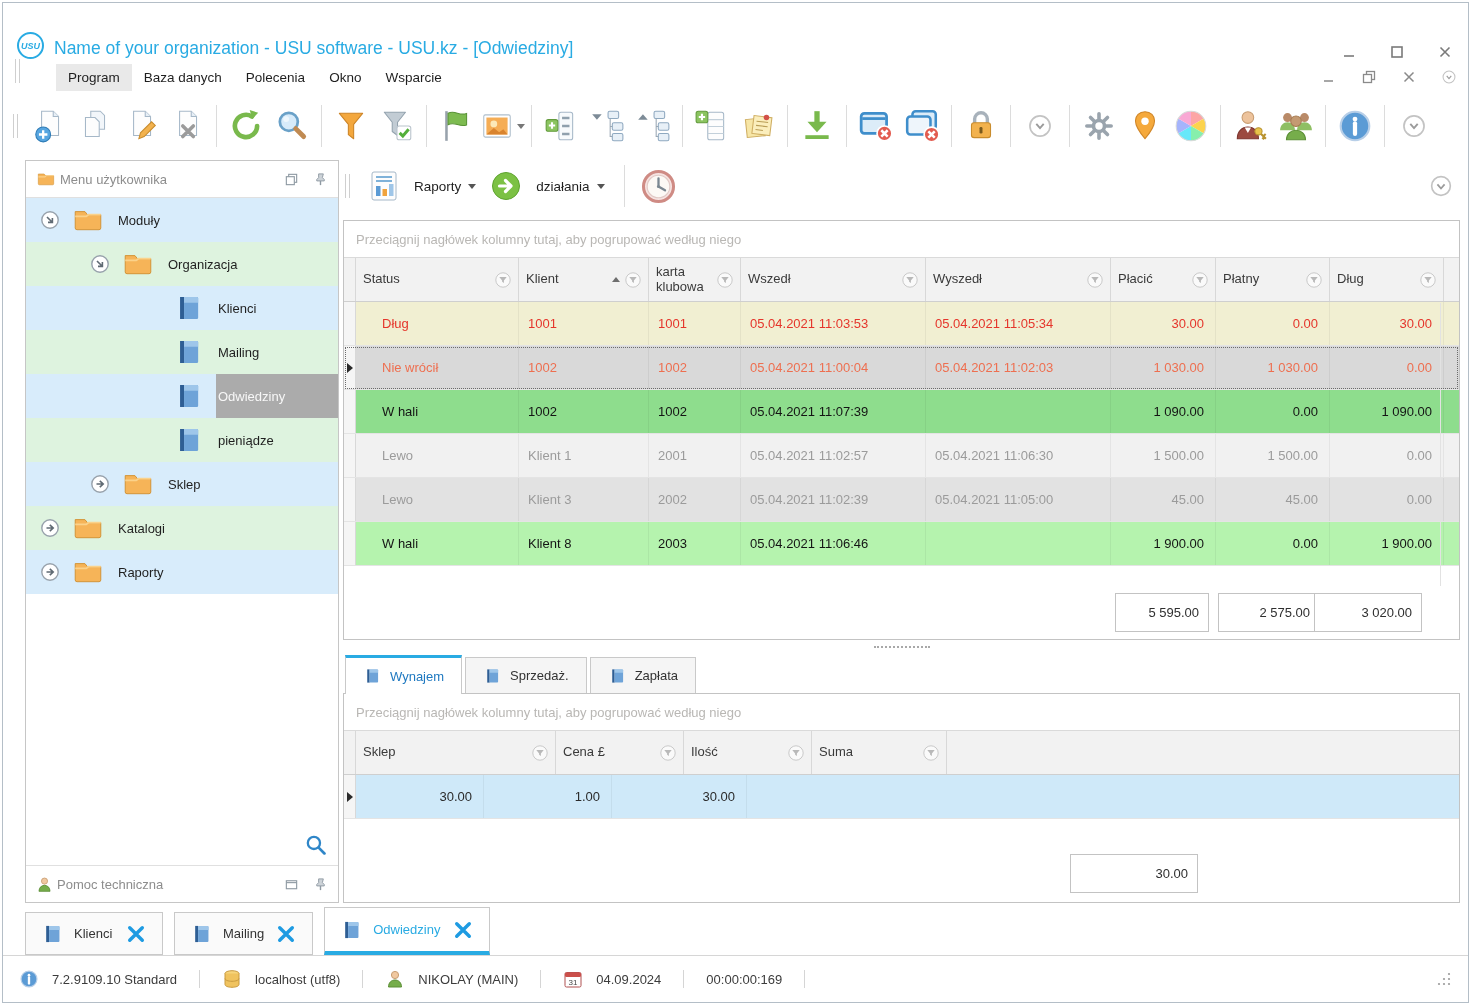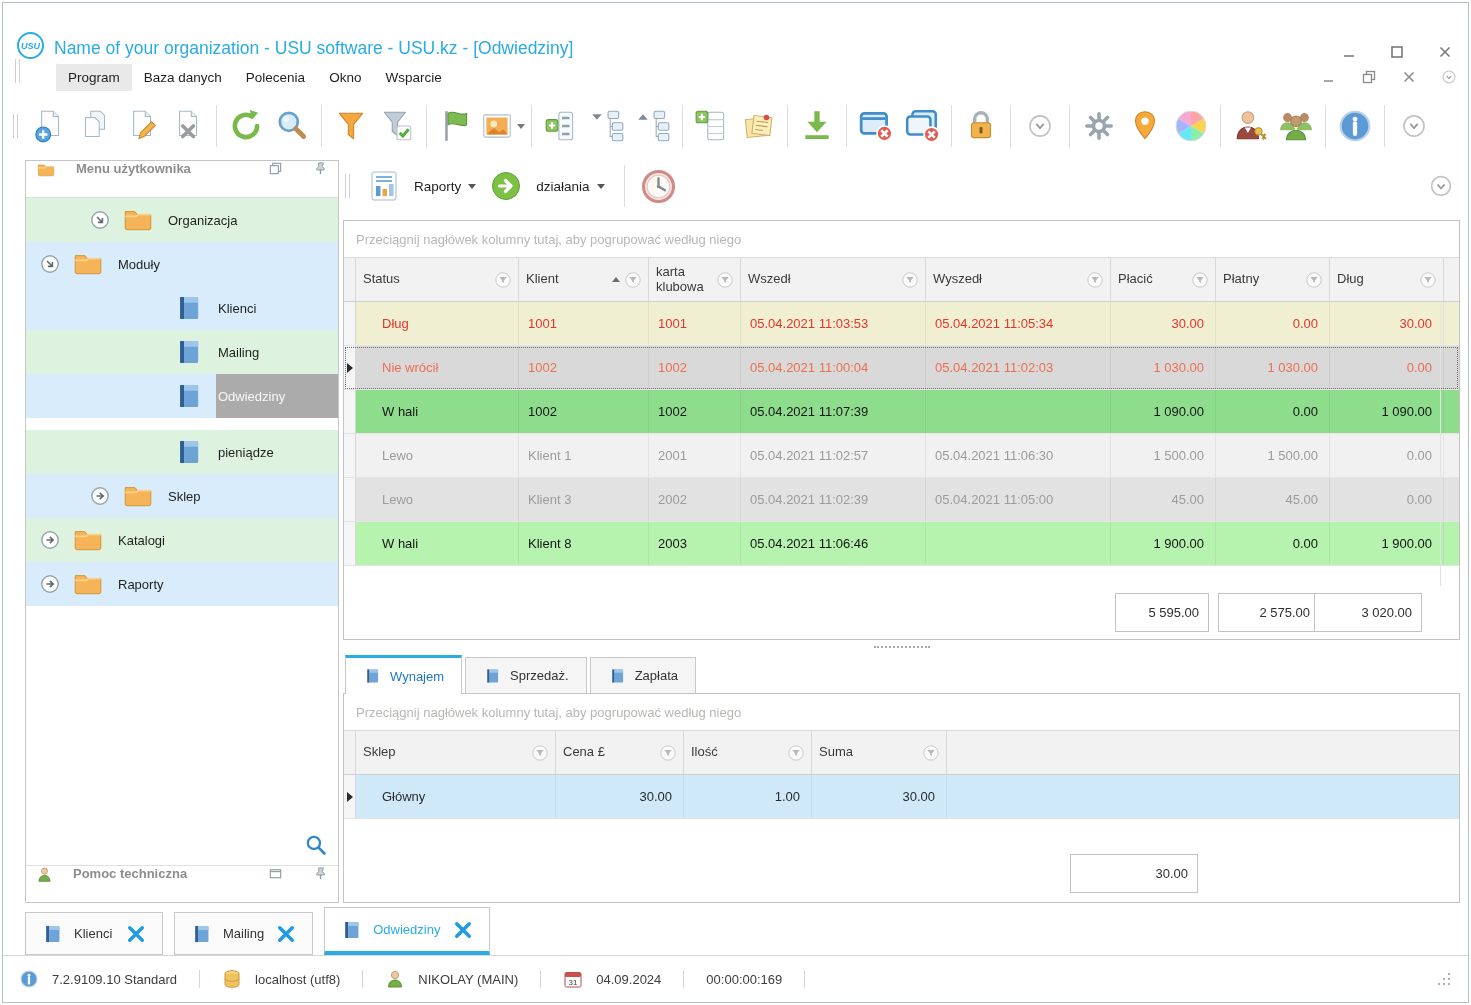--- a/index.html
+++ b/index.html
@@ -32,22 +32,22 @@
   .tb-btn{width:46px;height:50px;display:flex;align-items:center;justify-content:center;gap:2px;}
   .tb-btn .icon{width:36px;height:36px;}
   .tb-btn.small .icon{width:24px;height:24px;}
   .tb-sep{width:1px;height:42px;background:#dcdcdc;margin:0 6px;flex:none;}
   .caret{width:0;height:0;border-left:4px solid transparent;border-right:4px solid transparent;
     border-top:5px solid #555;display:inline-block;flex:none;}
 
   
   .body{flex:1;display:flex;padding:3px 8px 2px 22px;gap:4px;min-height:0;}
   .sidebar{width:314px;border:1px solid #c6c6c6;display:flex;flex-direction:column;background:#fff;flex:none;}
-  .side-head,.side-foot{height:37px;display:flex;align-items:flex-start;gap:20px;padding:0 10px;
-    color:#8d8d8d;font-weight:bold;flex:none;}
+  .side-head,.side-foot{height:37px;display:flex;align-items:center;gap:4px;padding:0 10px;
+    color:#8d8d8d;font-weight:normal;flex:none;}
   .side-head{border-bottom:1px solid #e0e0e0;}
   .side-foot{border-top:1px solid #e0e0e0;}
   .side-title{flex:1;}
   .sh-ic{width:15px;height:15px;margin-left:10px;}
   .tree-row{height:44px;display:flex;align-items:center;}
   .tone-blue{background:var(--tree-blue,#d8ecfb);}
   .tone-green{background:var(--tree-green,#def3df);}
   .tree-exp{width:20px;height:20px;margin-right:12px;}
   .tree-ico{width:32px;height:30px;margin-right:12px;}
   .tree-label-box{flex:1;height:100%;display:flex;align-items:center;padding-left:2px;}
@@ -479,54 +479,54 @@
             </svg>
           </span>
         <span class="sh-ic icon">
             <svg viewBox="0 0 16 16">
               <path d="M6 2h5l-1 4 2 2v1.5H4V8l2-2z" fill="#cdd3d8" stroke="#8f9aa3"></path>
               <path d="M8 9.5v4.5" stroke="#8f9aa3" stroke-width="1.5"></path>
             </svg>
           </span>
       </div>
       <div id="tree">
+          <div class="tree-row tone-blue" style="padding-left: 14px;">
+            <span class="icon tree-exp" style="width: 20px; height: 20px;">
+              <svg viewBox="0 0 20 20">
+                <circle cx="10" cy="10" r="8.2" fill="#fff" stroke="#98a2ac" stroke-width="1.4"></circle>
+                <path d="M7 7l5 5M12.4 8v4.4H8" fill="none" stroke="#5f6a73" stroke-width="1.6"></path>
+              </svg>
+            </span>
+            <span class="icon tree-ico" style="width: 32px; height: 30px;">
+              <svg viewBox="0 0 34 34">
+                <path d="M2.5 7.5h11l3 3.5H31.5v15a2 2 0 0 1-2 2h-25a2 2 0 0 1-2-2z" fill="#f6b458" stroke="#cf8d2c"></path>
+                <path d="M2.5 13h12.5l2.5-2h14" fill="none" stroke="#fbd28a" stroke-width="2"></path>
+              </svg>
+            </span>
+            <span class="tree-label-box">
+              <span>Moduły</span>
+            </span>
+          </div>
           <div class="tree-row tone-green" style="padding-left: 64px;">
             <span class="icon tree-exp" style="width: 20px; height: 20px;">
               <svg viewBox="0 0 20 20">
                 <circle cx="10" cy="10" r="8.2" fill="#fff" stroke="#98a2ac" stroke-width="1.4"></circle>
                 <path d="M7 7l5 5M12.4 8v4.4H8" fill="none" stroke="#5f6a73" stroke-width="1.6"></path>
               </svg>
             </span>
             <span class="icon tree-ico" style="width: 32px; height: 30px;">
               <svg viewBox="0 0 34 34">
                 <path d="M2.5 7.5h11l3 3.5H31.5v15a2 2 0 0 1-2 2h-25a2 2 0 0 1-2-2z" fill="#f6b458" stroke="#cf8d2c"></path>
                 <path d="M2.5 13h12.5l2.5-2h14" fill="none" stroke="#fbd28a" stroke-width="2"></path>
               </svg>
             </span>
             <span class="tree-label-box">
               <span>Organizacja</span>
             </span>
           </div>
-          <div class="tree-row tone-blue" style="padding-left: 14px;">
-            <span class="icon tree-exp" style="width: 20px; height: 20px;">
-              <svg viewBox="0 0 20 20">
-                <circle cx="10" cy="10" r="8.2" fill="#fff" stroke="#98a2ac" stroke-width="1.4"></circle>
-                <path d="M7 7l5 5M12.4 8v4.4H8" fill="none" stroke="#5f6a73" stroke-width="1.6"></path>
-              </svg>
-            </span>
-            <span class="icon tree-ico" style="width: 32px; height: 30px;">
-              <svg viewBox="0 0 34 34">
-                <path d="M2.5 7.5h11l3 3.5H31.5v15a2 2 0 0 1-2 2h-25a2 2 0 0 1-2-2z" fill="#f6b458" stroke="#cf8d2c"></path>
-                <path d="M2.5 13h12.5l2.5-2h14" fill="none" stroke="#fbd28a" stroke-width="2"></path>
-              </svg>
-            </span>
-            <span class="tree-label-box">
-              <span>Moduły</span>
-            </span>
-          </div>
           <div class="tree-row tone-blue" style="padding-left: 114px;">
             <span class="tree-exp"></span>
             <span class="icon tree-ico" style="width: 32px; height: 30px;">
               <svg viewBox="0 0 34 34">
                 <path d="M8 4.5h4.5v25H8z" fill="#2e5e94"></path>
                 <path d="M12.5 4.5H27a1.5 1.5 0 0 1 1.5 1.5v22a1.5 1.5 0 0 1-1.5 1.5H12.5z" fill="#6ea3d8"></path>
                 <path d="M12.5 4.5H27a1.5 1.5 0 0 1 1.5 1.5v5h-16z" fill="#9ec6ea"></path>
               </svg>
             </span>
             <span class="tree-label-box">
@@ -552,21 +552,21 @@
               <svg viewBox="0 0 34 34">
                 <path d="M8 4.5h4.5v25H8z" fill="#2e5e94"></path>
                 <path d="M12.5 4.5H27a1.5 1.5 0 0 1 1.5 1.5v22a1.5 1.5 0 0 1-1.5 1.5H12.5z" fill="#6ea3d8"></path>
                 <path d="M12.5 4.5H27a1.5 1.5 0 0 1 1.5 1.5v5h-16z" fill="#9ec6ea"></path>
               </svg>
             </span>
             <span class="tree-label-box">
               <span>Odwiedziny</span>
             </span>
           </div>
-          <div class="tree-row tone-green" style="padding-left: 114px; margin-top: 12px;">
+          <div class="tree-row tone-green" style="padding-left: 114px;">
             <span class="tree-exp"></span>
             <span class="icon tree-ico" style="width: 32px; height: 30px;">
               <svg viewBox="0 0 34 34">
                 <path d="M8 4.5h4.5v25H8z" fill="#2e5e94"></path>
                 <path d="M12.5 4.5H27a1.5 1.5 0 0 1 1.5 1.5v22a1.5 1.5 0 0 1-1.5 1.5H12.5z" fill="#6ea3d8"></path>
                 <path d="M12.5 4.5H27a1.5 1.5 0 0 1 1.5 1.5v5h-16z" fill="#9ec6ea"></path>
               </svg>
             </span>
             <span class="tree-label-box">
               <span>pieniądze</span>
@@ -934,21 +934,20 @@
                 </svg>
               </span>
             </div>
             <div class="g-hcell filler"></div>
           </div>
         <div id="g2-rows">
             <div class="g-row r-product">
               <div class="g-cell g-ind" style="width: 12px;">
                 <span class="row-arrow"></span>
               </div>
-              <div class="g-cell c-status" style="width: 200px;">Główny</div>
               <div class="g-cell num" style="width: 128px;">30.00</div>
               <div class="g-cell num" style="width: 128px;">1.00</div>
               <div class="g-cell num" style="width: 135px;">30.00</div>
             </div>
           </div>
         <div class="g-fill"></div>
         <div class="g-foot" style="height:56px">
           <div class="foot-box" style="left:726px;width:128px;top:8px">30.00</div>
         </div>
       </div>

